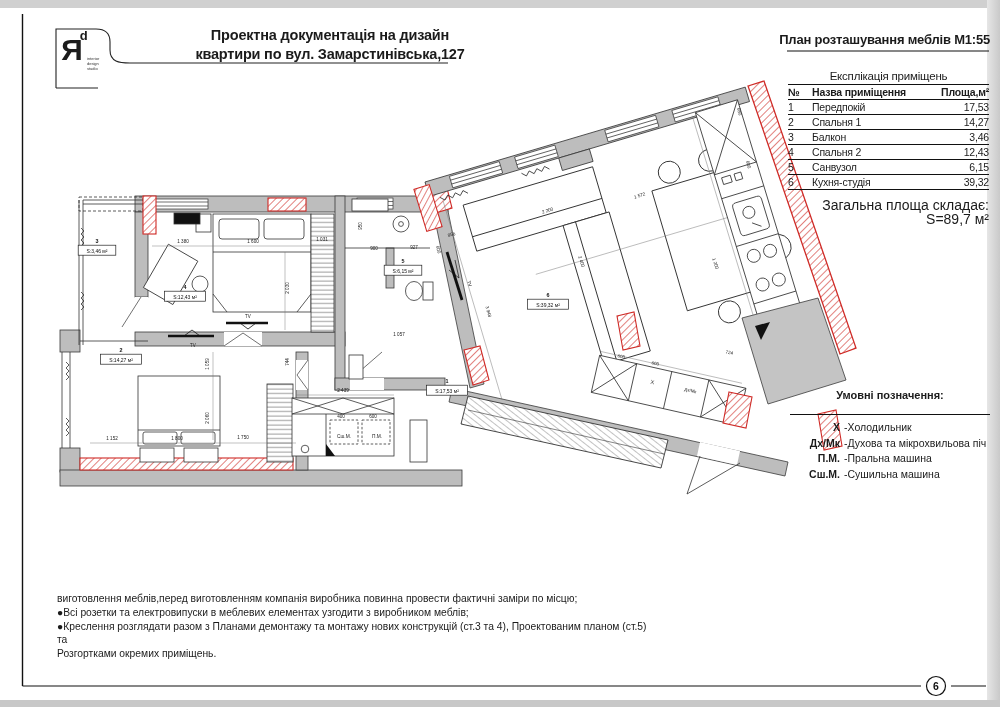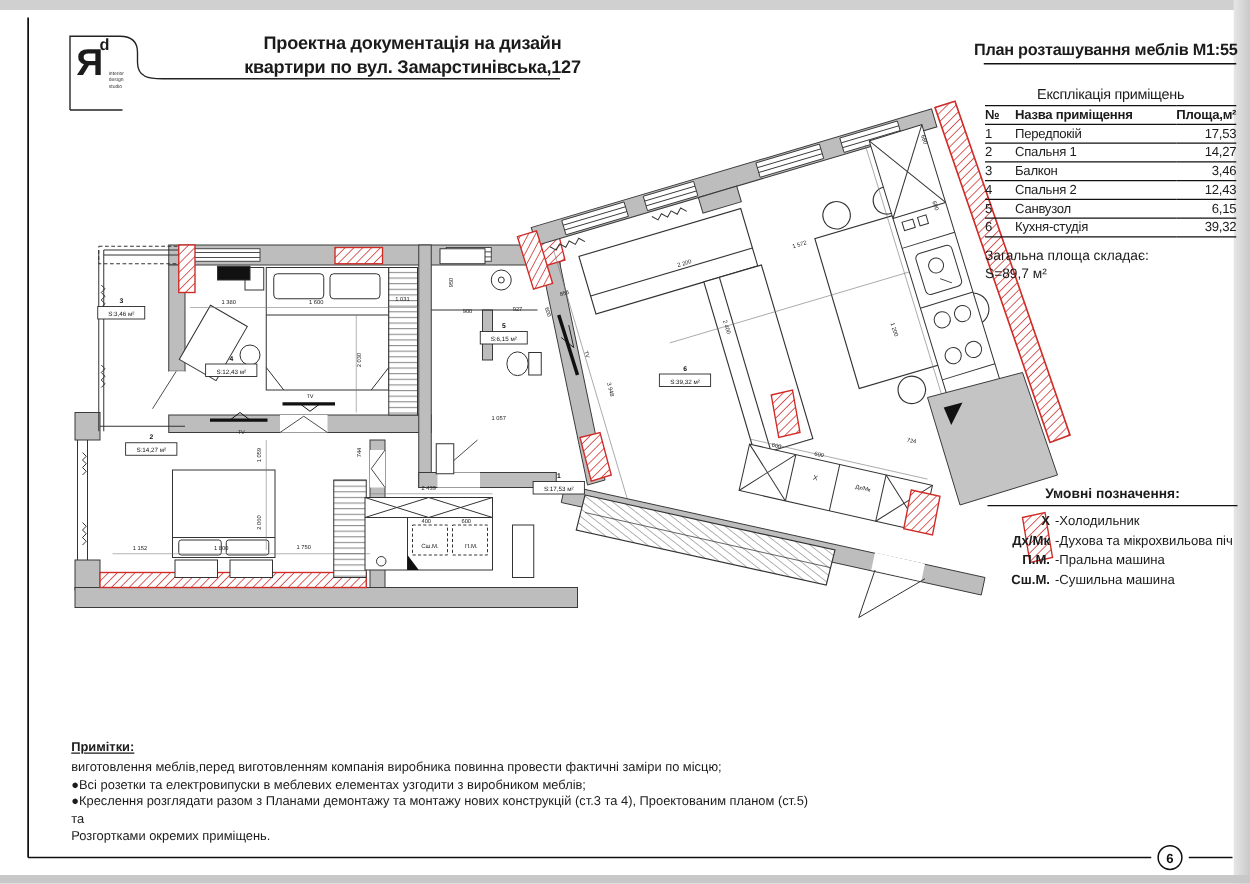--- a/index.html
+++ b/index.html
@@ -19,23 +19,23 @@
   .logo-sup{font-weight:800;font-size:13px;vertical-align:20px;margin-left:-3px;}
   .logo-lines{position:absolute;left:32px;top:28px;font-size:4px;line-height:5px;color:#333;}
   .exp{left:788px;top:70px;width:201px;}
   .exp-title{text-align:center;font-weight:normal;font-size:11.5px;margin-bottom:2px;letter-spacing:-0.2px;}
   table.exp-table{width:100%;border-collapse:collapse;font-size:10.5px;letter-spacing:-0.2px;}
   table.exp-table th{font-weight:bold;text-align:left;border-top:1.3px solid #111;border-bottom:1.3px solid #111;padding:1px 0;}
   table.exp-table td{border-bottom:1.2px solid #111;padding:1px 0;}
   .c-num{width:24px;}
   .c-area{width:46px;text-align:right;}
   th.c-area{text-align:right;}
-  .total{left:788px;top:198px;width:201px;text-align:left;font-size:11px;line-height:14px;}
+  .total{left:788px;top:198px;width:201px;text-align:right;font-size:14px;line-height:14px;}
   .legend{left:790px;top:389px;width:200px;font-size:10.5px;}
-  .legend-title{text-align:center;font-weight:bold;font-size:11px;border-bottom:1.3px solid #111;padding-bottom:3px;margin-bottom:5px;}
+  .legend-title{text-align:center;font-weight:bold;font-size:11px;border-bottom:1.3px solid #111;padding-bottom:13px;margin-bottom:5px;}
   .lg-row{display:flex;line-height:15.5px;}
   .lg-key{width:50px;text-align:right;margin-right:4px;font-weight:bold;flex:none;}
   .lg-val{flex:1;}
   .notes{left:57px;top:592px;width:600px;font-size:10.3px;line-height:13.8px;}
   .notes-title{font-weight:bold;text-decoration:underline;margin-bottom:2px;}
 </style>
 </head>
 <body>
 
 <div class="page">
@@ -454,21 +454,20 @@
           <span class="lg-val">-Пральна машина</span>
         </div>
         <div class="lg-row">
           <span class="lg-key">Сш.М.</span>
           <span class="lg-val">-Сушильна машина</span>
         </div>
       </div>
   </div>
 
   <div class="abs notes">
-    <div class="notes-title">Примітки:</div>
     <div id="notes-lines">
         <div>виготовлення меблів,перед виготовленням компанія виробника повинна провести фактичні заміри по місцю;</div>
         <div>●Всі розетки та електровипуски в меблевих елементах узгодити з виробником меблів;</div>
         <div>●Креслення розглядати разом з Планами демонтажу та монтажу нових конструкцій  (ст.3 та 4), Проектованим планом (ст.5) та</div>
         <div>Розгортками окремих приміщень.</div>
       </div>
   </div>
 </div>
 
 </body></html>

